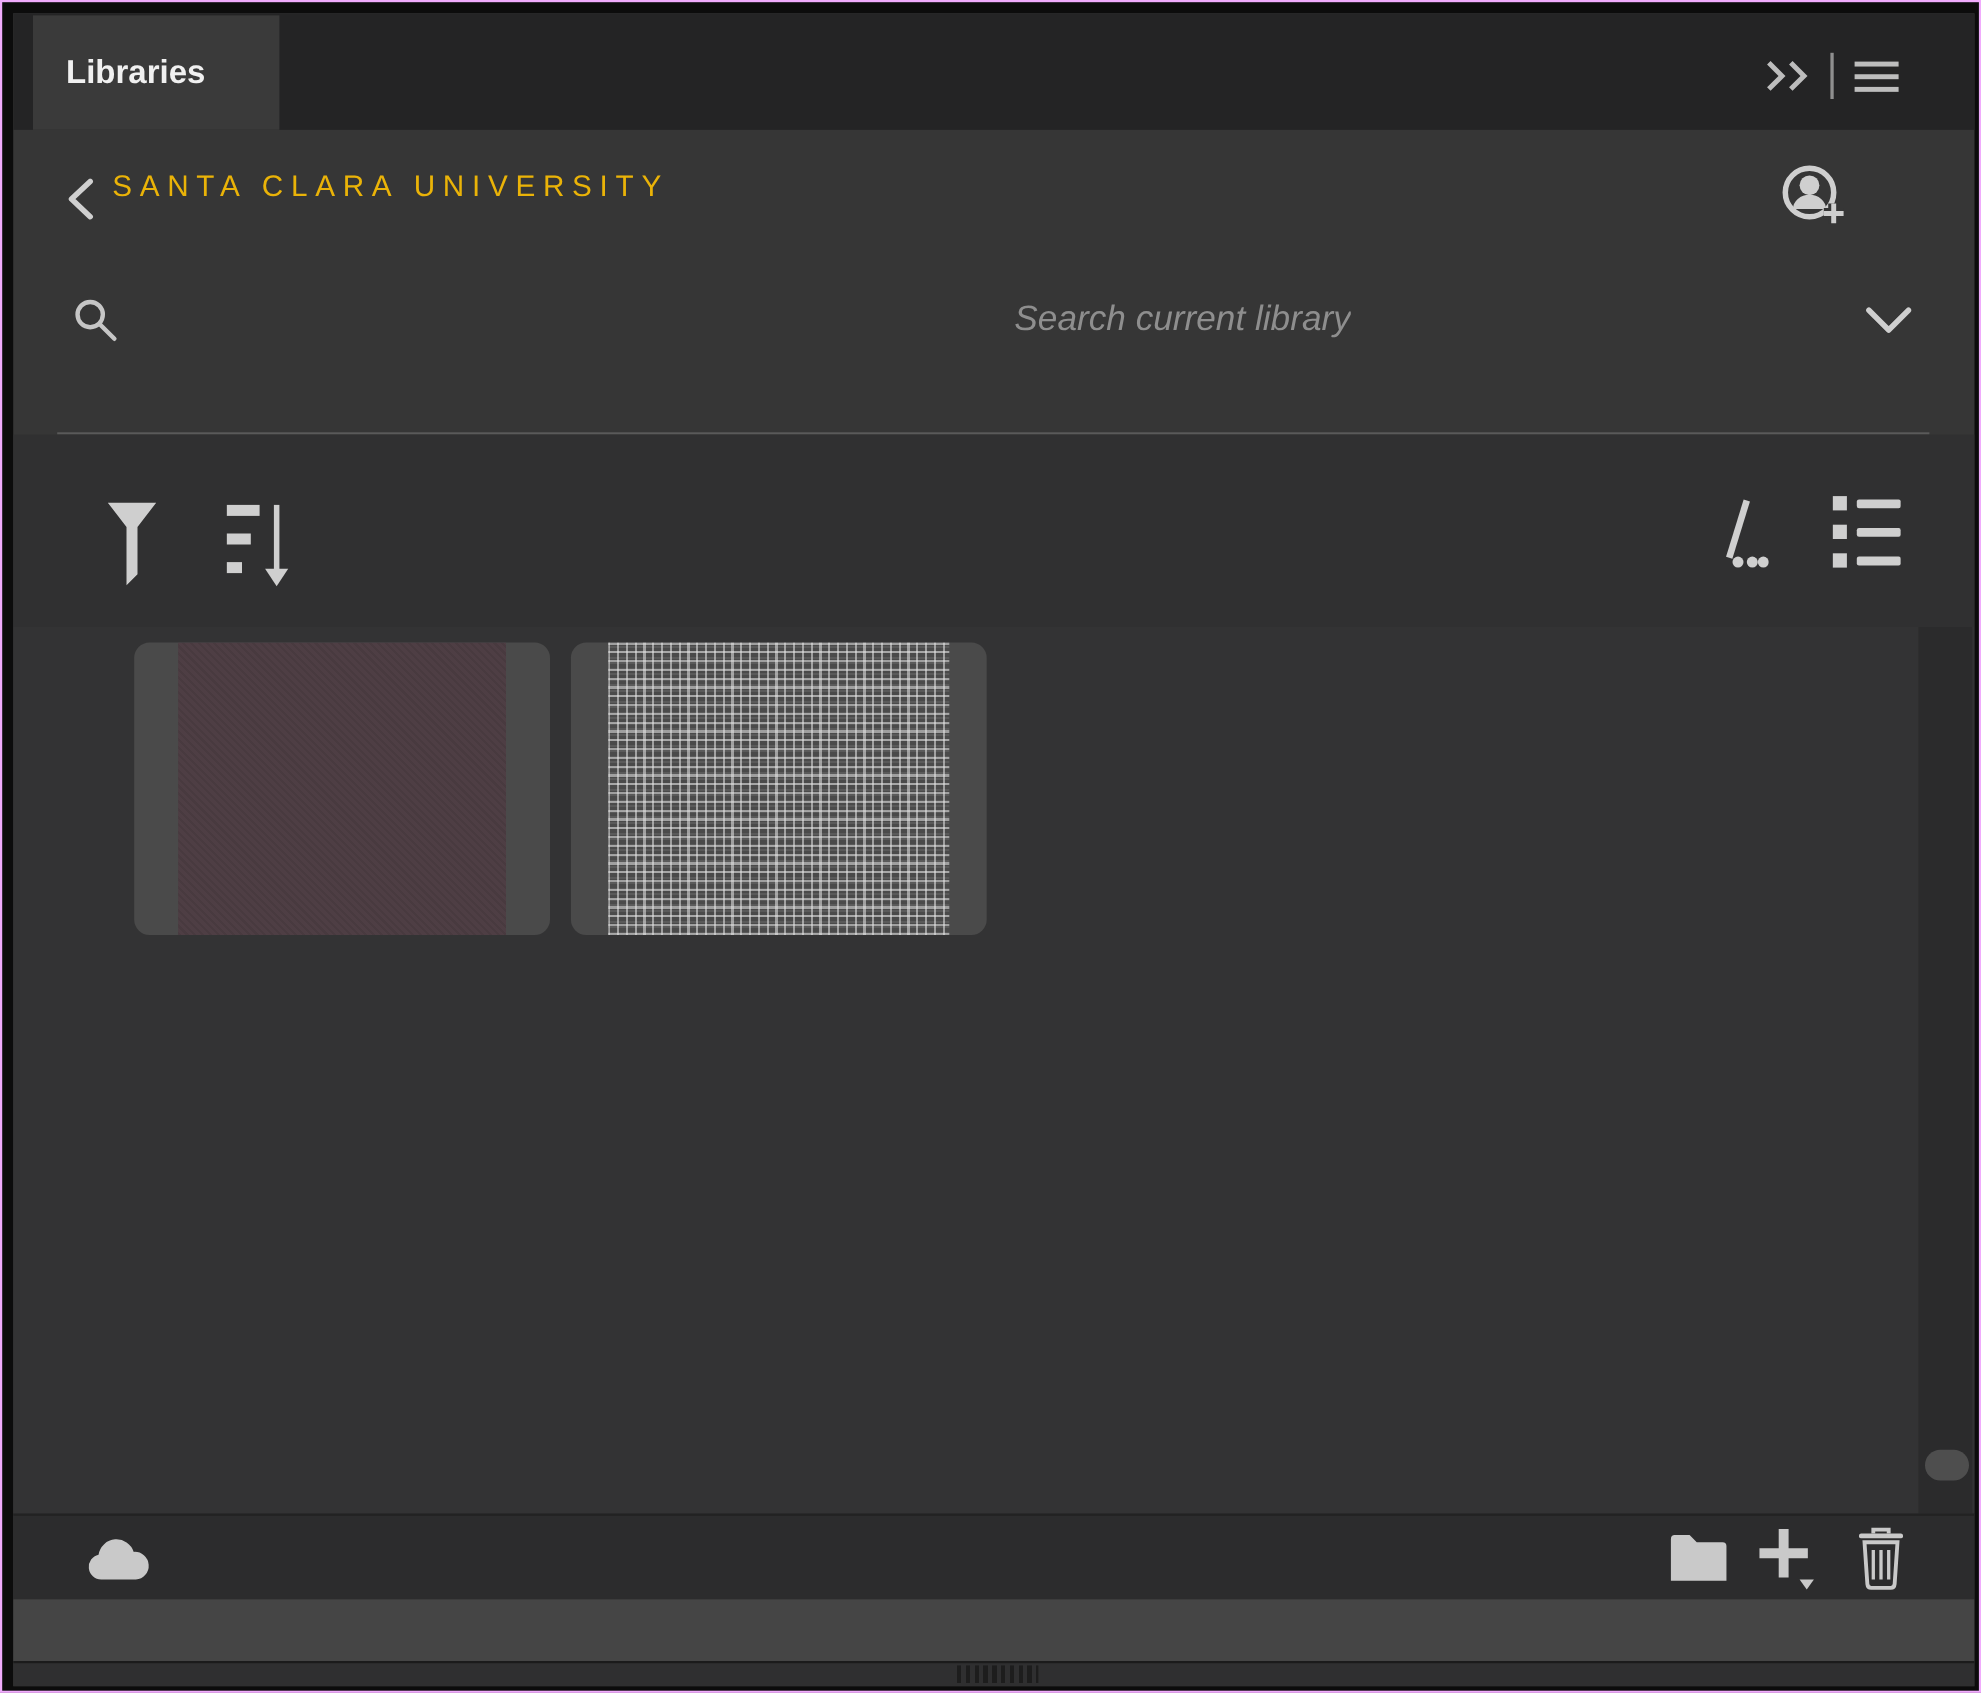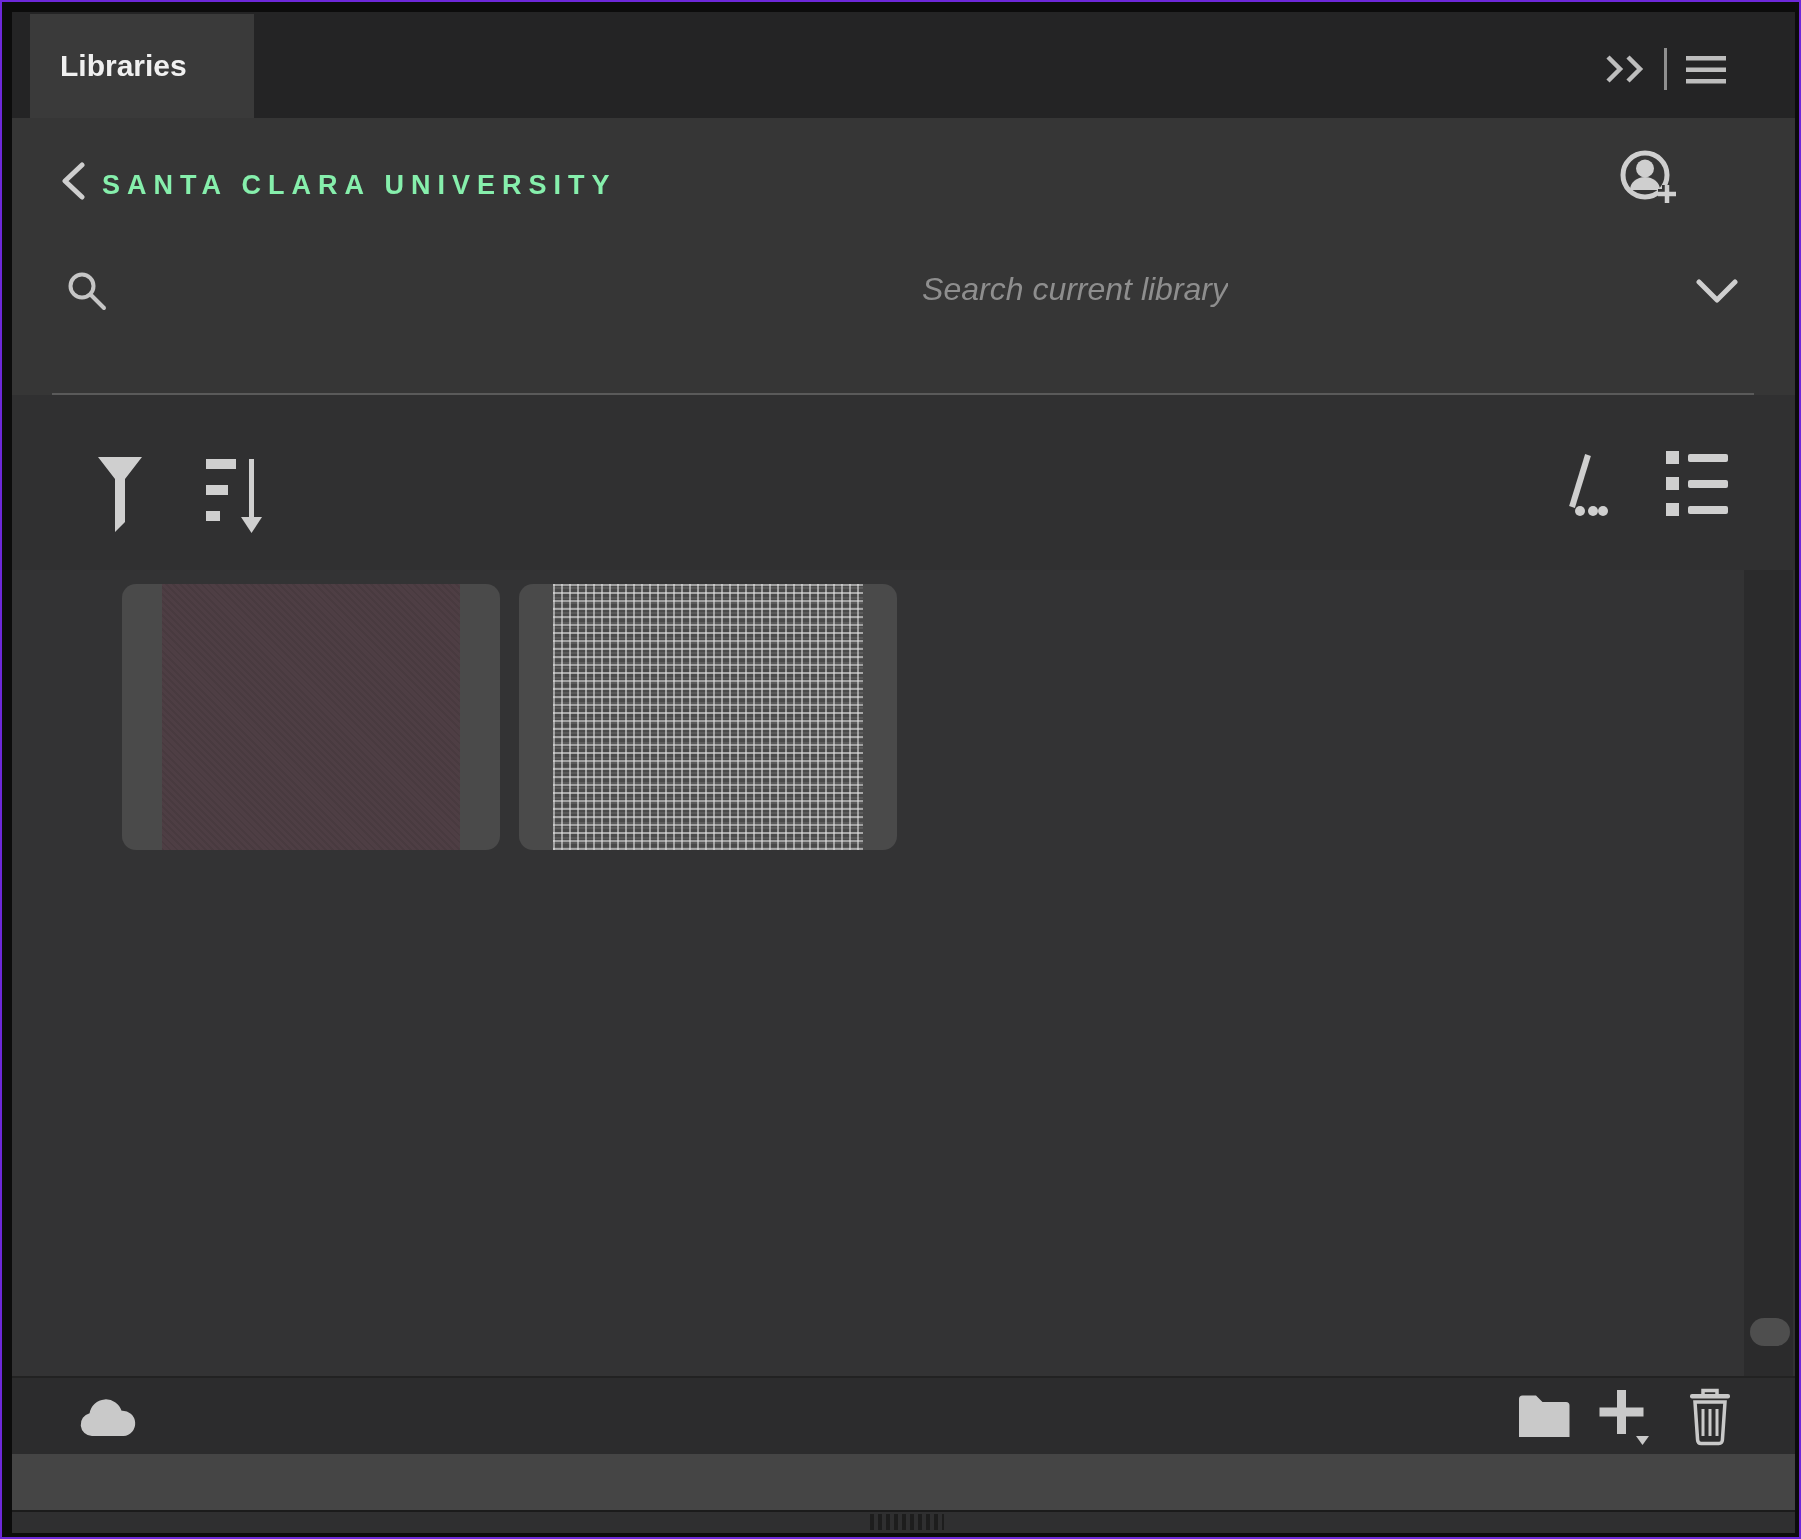--- a/index.html
+++ b/index.html
@@ -1,29 +1,29 @@
 <!DOCTYPE html>
 <html><head>
 <meta charset="utf-8">
 <style>
   html,body{margin:0;padding:0;background:#1a1a1a;}
   *{box-sizing:border-box;}
   body{font-family:"Liberation Sans",sans-serif;}
-  #root{position:relative;width:1801px;height:1539px;background:#0c0c0c;border:2px solid #6d28d9;overflow:hidden;}
+  #root{position:relative;width:1801px;height:1539px;background:#0c0c0c;border:2px solid #f0abfc;overflow:hidden;}
   .abs{position:absolute;}
   #panel{position:absolute;left:10px;top:10px;width:1783px;height:1521px;background:#363636;overflow:hidden;}
 
   
   .tabstrip{left:0;top:0;width:1783px;height:106px;background:#242425;}
   .tab{left:18px;top:2px;width:224px;height:104px;background:#3a3a3a;}
   .tab-label{left:30px;top:0;line-height:104px;font-size:30px;font-weight:700;color:#f0f0f0;}
   .strip-icon{color:#bdbdbd;}
 
   
-  .hdr-title{left:90px;top:158px;font-size:27px;letter-spacing:7px;color:#86efac;font-weight:700;}
+  .hdr-title{left:90px;top:142px;font-size:27px;letter-spacing:7px;color:#eab308;font-weight:400;}
 
   
   .search-input{left:118px;top:250px;width:1100px;height:54px;background:transparent;border:none;outline:none;
     font-family:"Liberation Sans",sans-serif;font-style:italic;font-size:32px;color:#dddddd;text-align:right;}
   .search-input::placeholder{color:#8e8e8e;opacity:1;}
   .underline{left:40px;top:381px;width:1702px;height:2px;background:#5a5a5a;}
 
   .toolbar-bg{left:0;top:383px;width:1783px;height:175px;background:#303031;}
 
   

